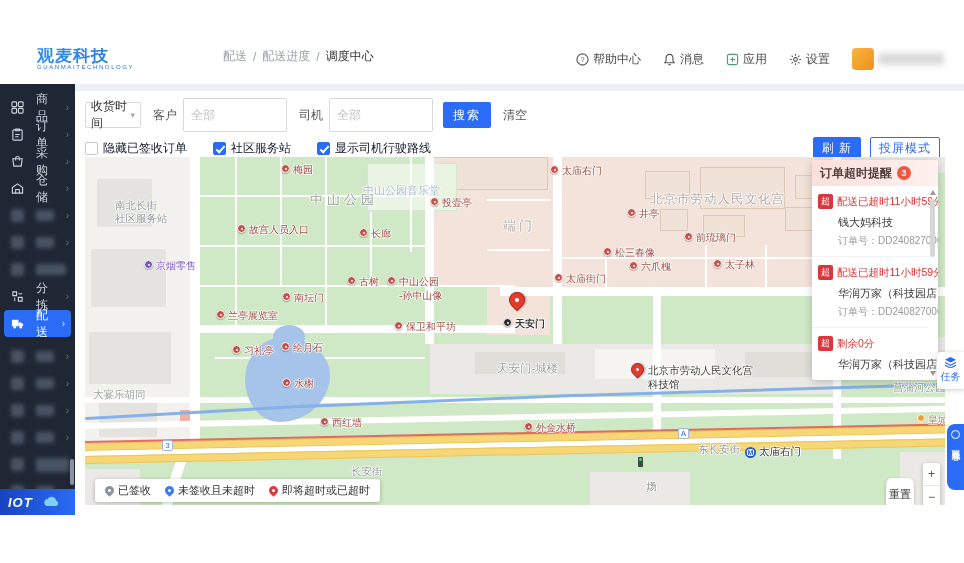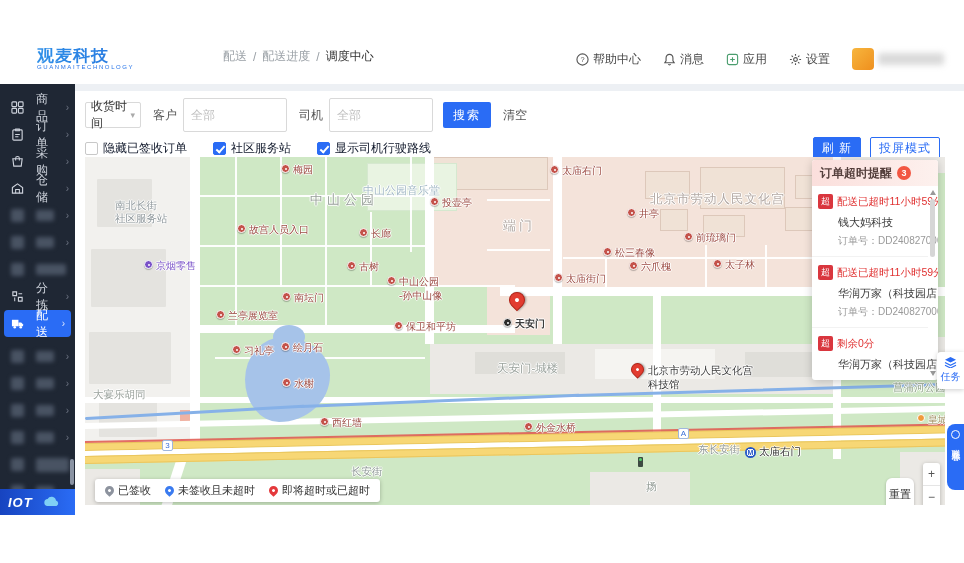--- a/index.html
+++ b/index.html
@@ -426,21 +426,21 @@
           <span>投壶亭</span>
         </div>
       <div class="poi" style="left:152px;top:66px">
           <i class="pdot"></i>
           <span>故宫人员入口</span>
         </div>
       <div class="poi" style="left:274px;top:70px">
           <i class="pdot"></i>
           <span>长廊</span>
         </div>
-      <div class="poi" style="left:262px;top:103px">
+      <div class="poi" style="left:262px;top:118px">
           <i class="pdot"></i>
           <span>古树</span>
         </div>
       <div class="poi" style="left:302px;top:118px">
           <i class="pdot"></i>
           <span>
             <span class="l2">中山公园</span>
             <span class="l2">-孙中山像</span>
           </span>
         </div>

